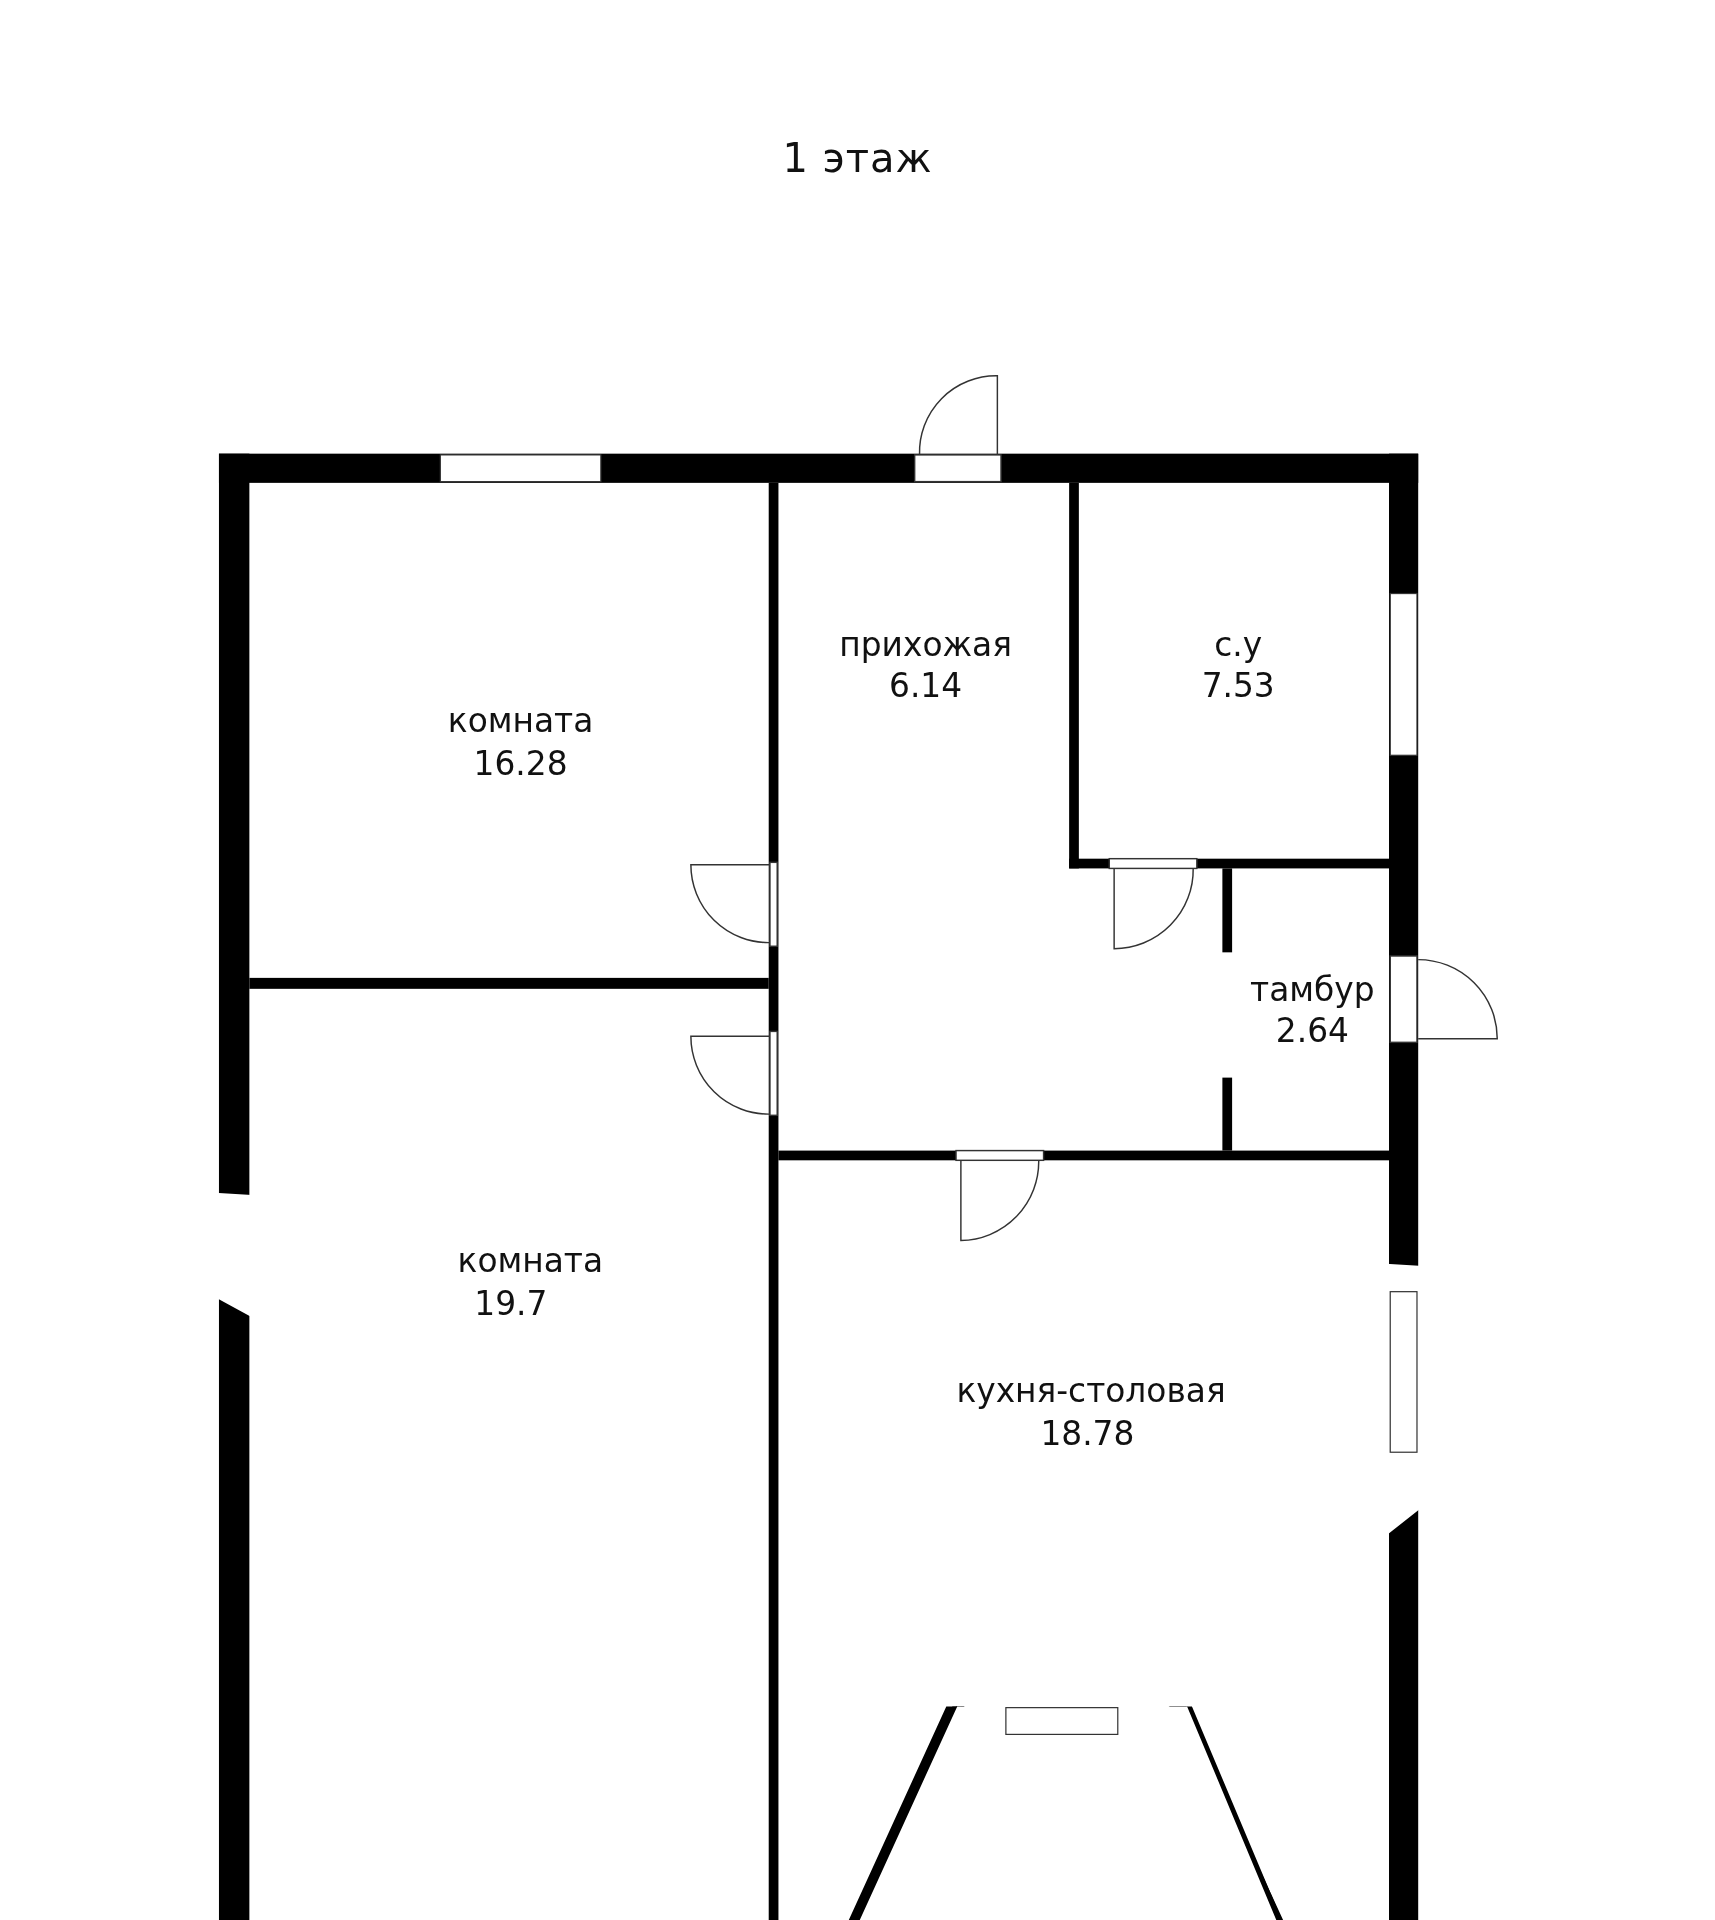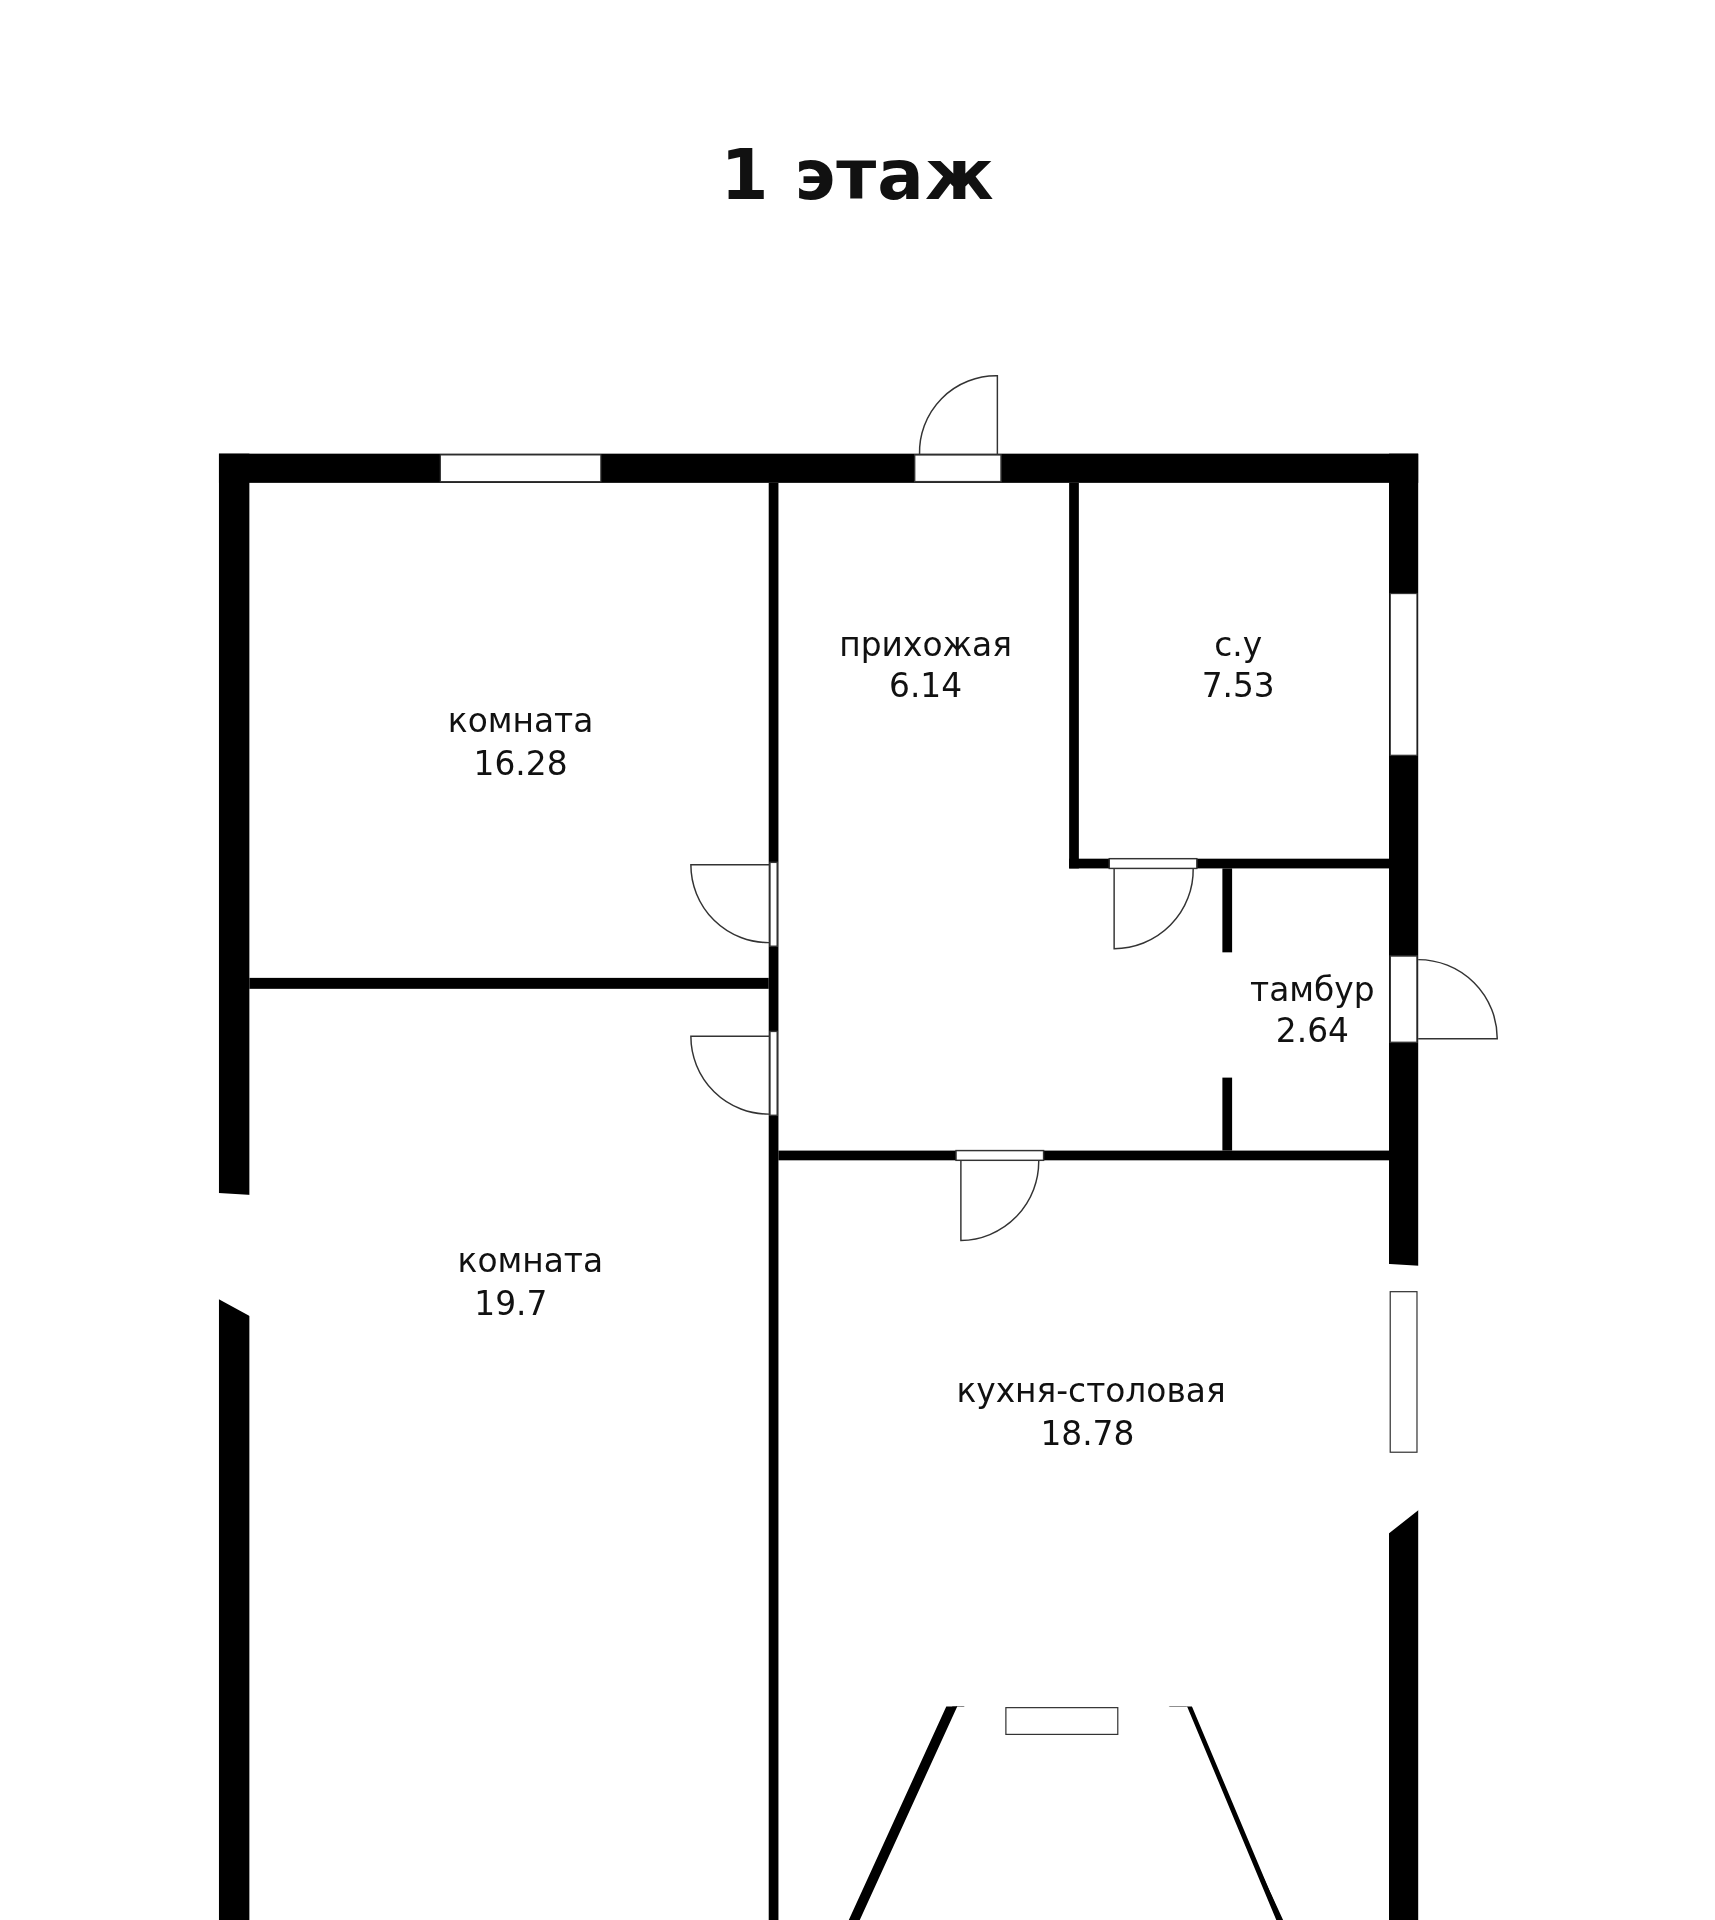--- a/index.html
+++ b/index.html
@@ -1,17 +1,17 @@
 <!DOCTYPE html>
 <html><head>
 <meta charset="utf-8">
 <style>
   html, body { margin:0; padding:0; background:#ffffff; }
   body { width:1715px; height:1920px; position:relative; overflow:hidden; font-family:"DejaVu Sans", sans-serif; }
-  #title { position:absolute; left:0; width:1715px; top:135px; text-align:center; font-size:69px; color:#111; letter-spacing:1px; font-weight:700; }
+  #title { position:absolute; left:0; width:1715px; top:135px; text-align:center; font-size:40px; color:#111; letter-spacing:1px; font-weight:400; }
   svg { position:absolute; left:0; top:0; }
   .lbl { font-family:"DejaVu Sans", sans-serif; font-size:27px; fill:#111; text-anchor:middle; }
 </style>
 </head>
 <body>
 
 <div id="title">1 этаж</div>
 
 <svg width="1715" height="1920" viewBox="0 0 1410 1578.6" xmlns="http://www.w3.org/2000/svg">
   <g fill="#000">

